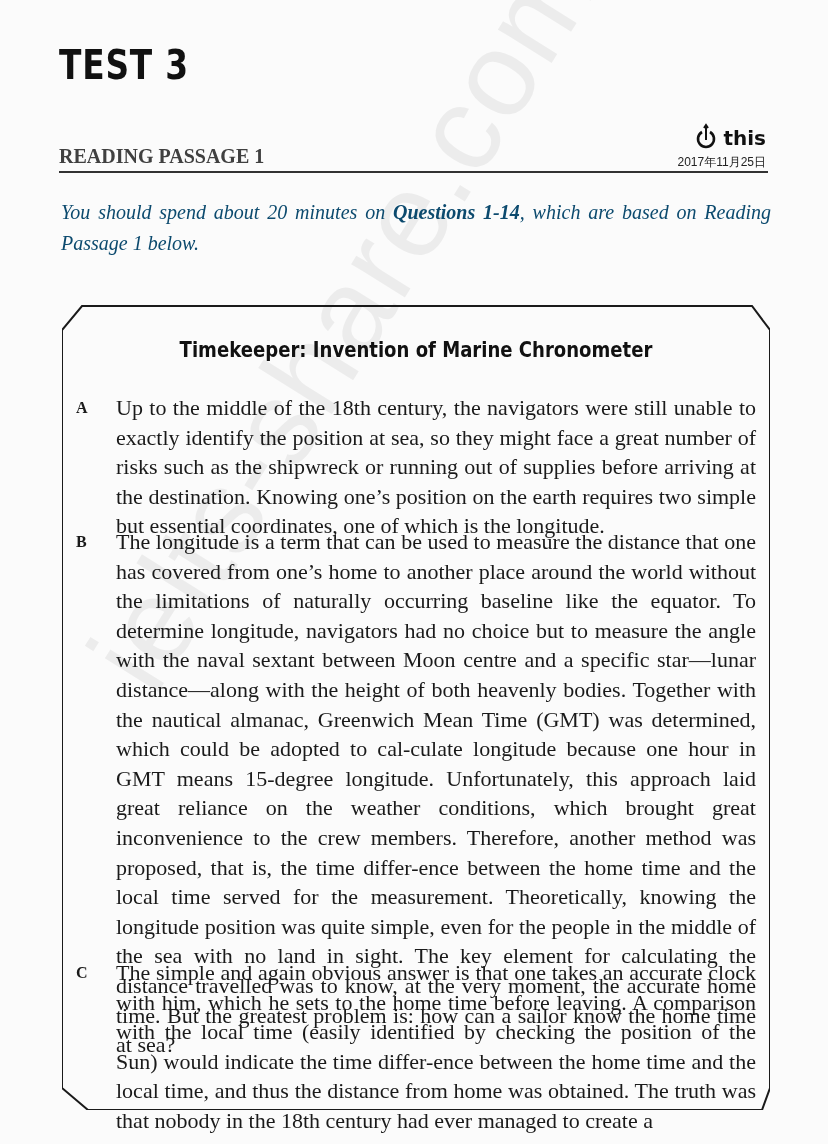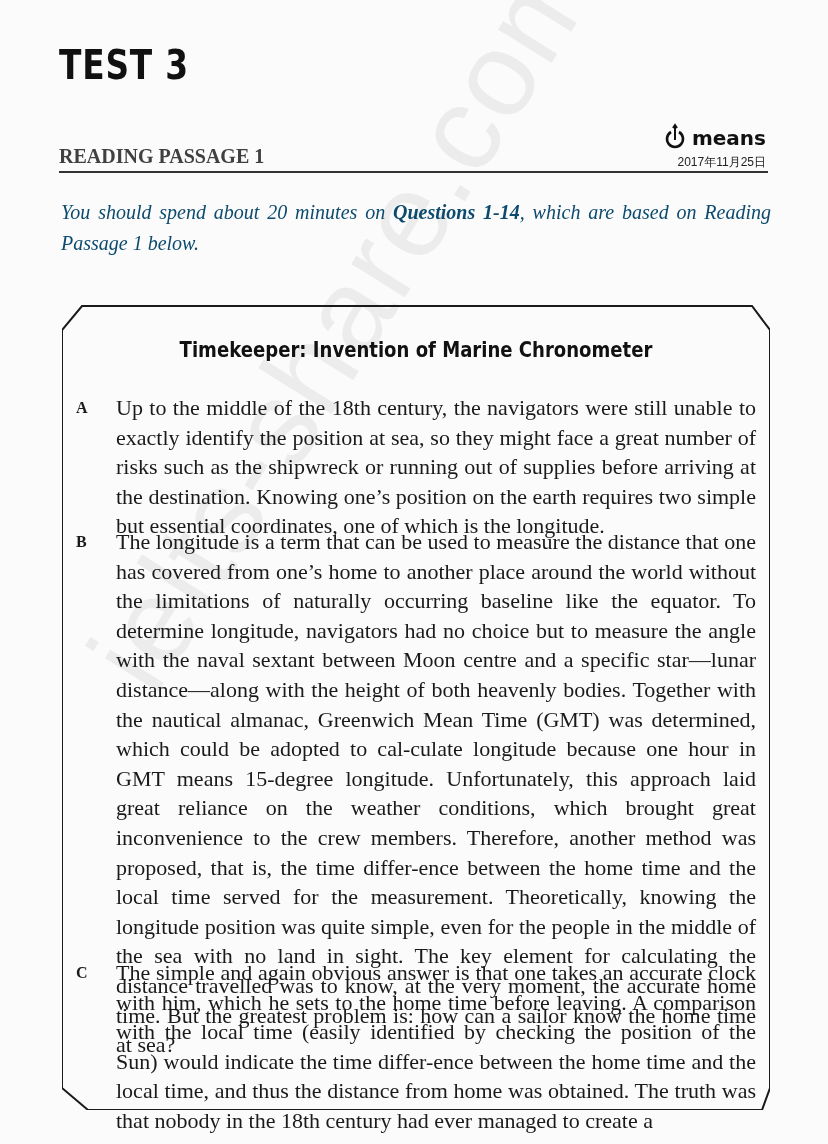--- a/index.html
+++ b/index.html
@@ -71,21 +71,21 @@
 <div class="passage-header">
   <div class="passage-label">READING PASSAGE 1</div>
   <div class="date-block">
     <div class="date-top">
       <span>
         <svg width="22" height="26" viewBox="0 0 22 26">
           <path d="M15 9 A8 8 0 1 1 7 9" fill="none" stroke="#111" stroke-width="2.6"></path>
           <path d="M11 17 L11 3 M9 5 L11 2 L13 5" fill="none" stroke="#111" stroke-width="2"></path>
         </svg>
       </span>
-      <span class="date-word">means</span>
+      <span class="date-word">this</span>
     </div>
     <div class="date-value">2017年11月25日</div>
   </div>
 </div>
 
 <div class="instructions"><span>You should spend about 20 minutes on </span><b>Questions 1-14</b><span>, which are based on Reading Passage 1 below.</span></div>
 
 <div class="passage-box">
   <svg class="frame" width="708" height="818" viewBox="0 0 708 818">
     <path d="M20 14 L690 14 L708 38 L708 796 L700 818 L26 818 L0 796 L0 38 Z" fill="none" stroke="#1a1a1a" stroke-width="2"></path>

